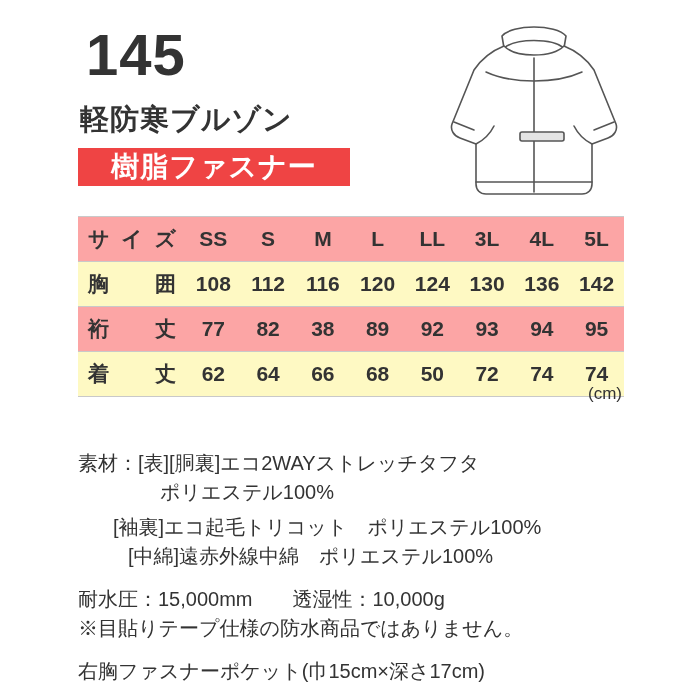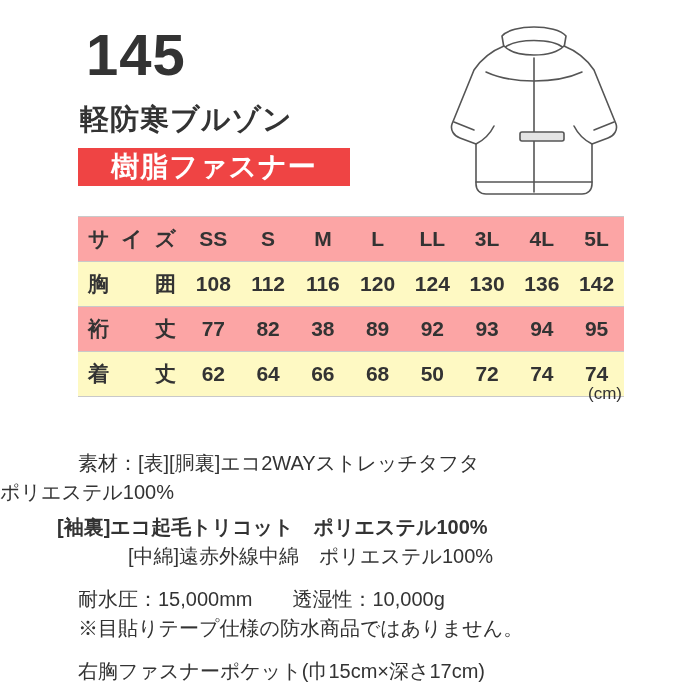--- a/index.html
+++ b/index.html
@@ -119,22 +119,22 @@
     width: 590px;
     margin-top: 21px;
   }
   .spec-line {
     font-size: 20px;
     color: #333333;
     line-height: 1.45;
     white-space: nowrap;
   }
   .sp-left-78 { padding-left: 78px; }
-  .sp-indent-1 { }
-  .sp-right    { padding-left: 57px; font-weight: bold; }
+  .sp-indent-1 { padding-left: 160px; }
+  .sp-right    { padding-left: 113px; }
   .sp-right2   { padding-left: 128px; }
   .block-gap { height: 14px; }
   .block-gap-sm { height: 6px; }
 </style>
 </head>
 <body>
 
 <div class="page">
 
   <div class="header">

